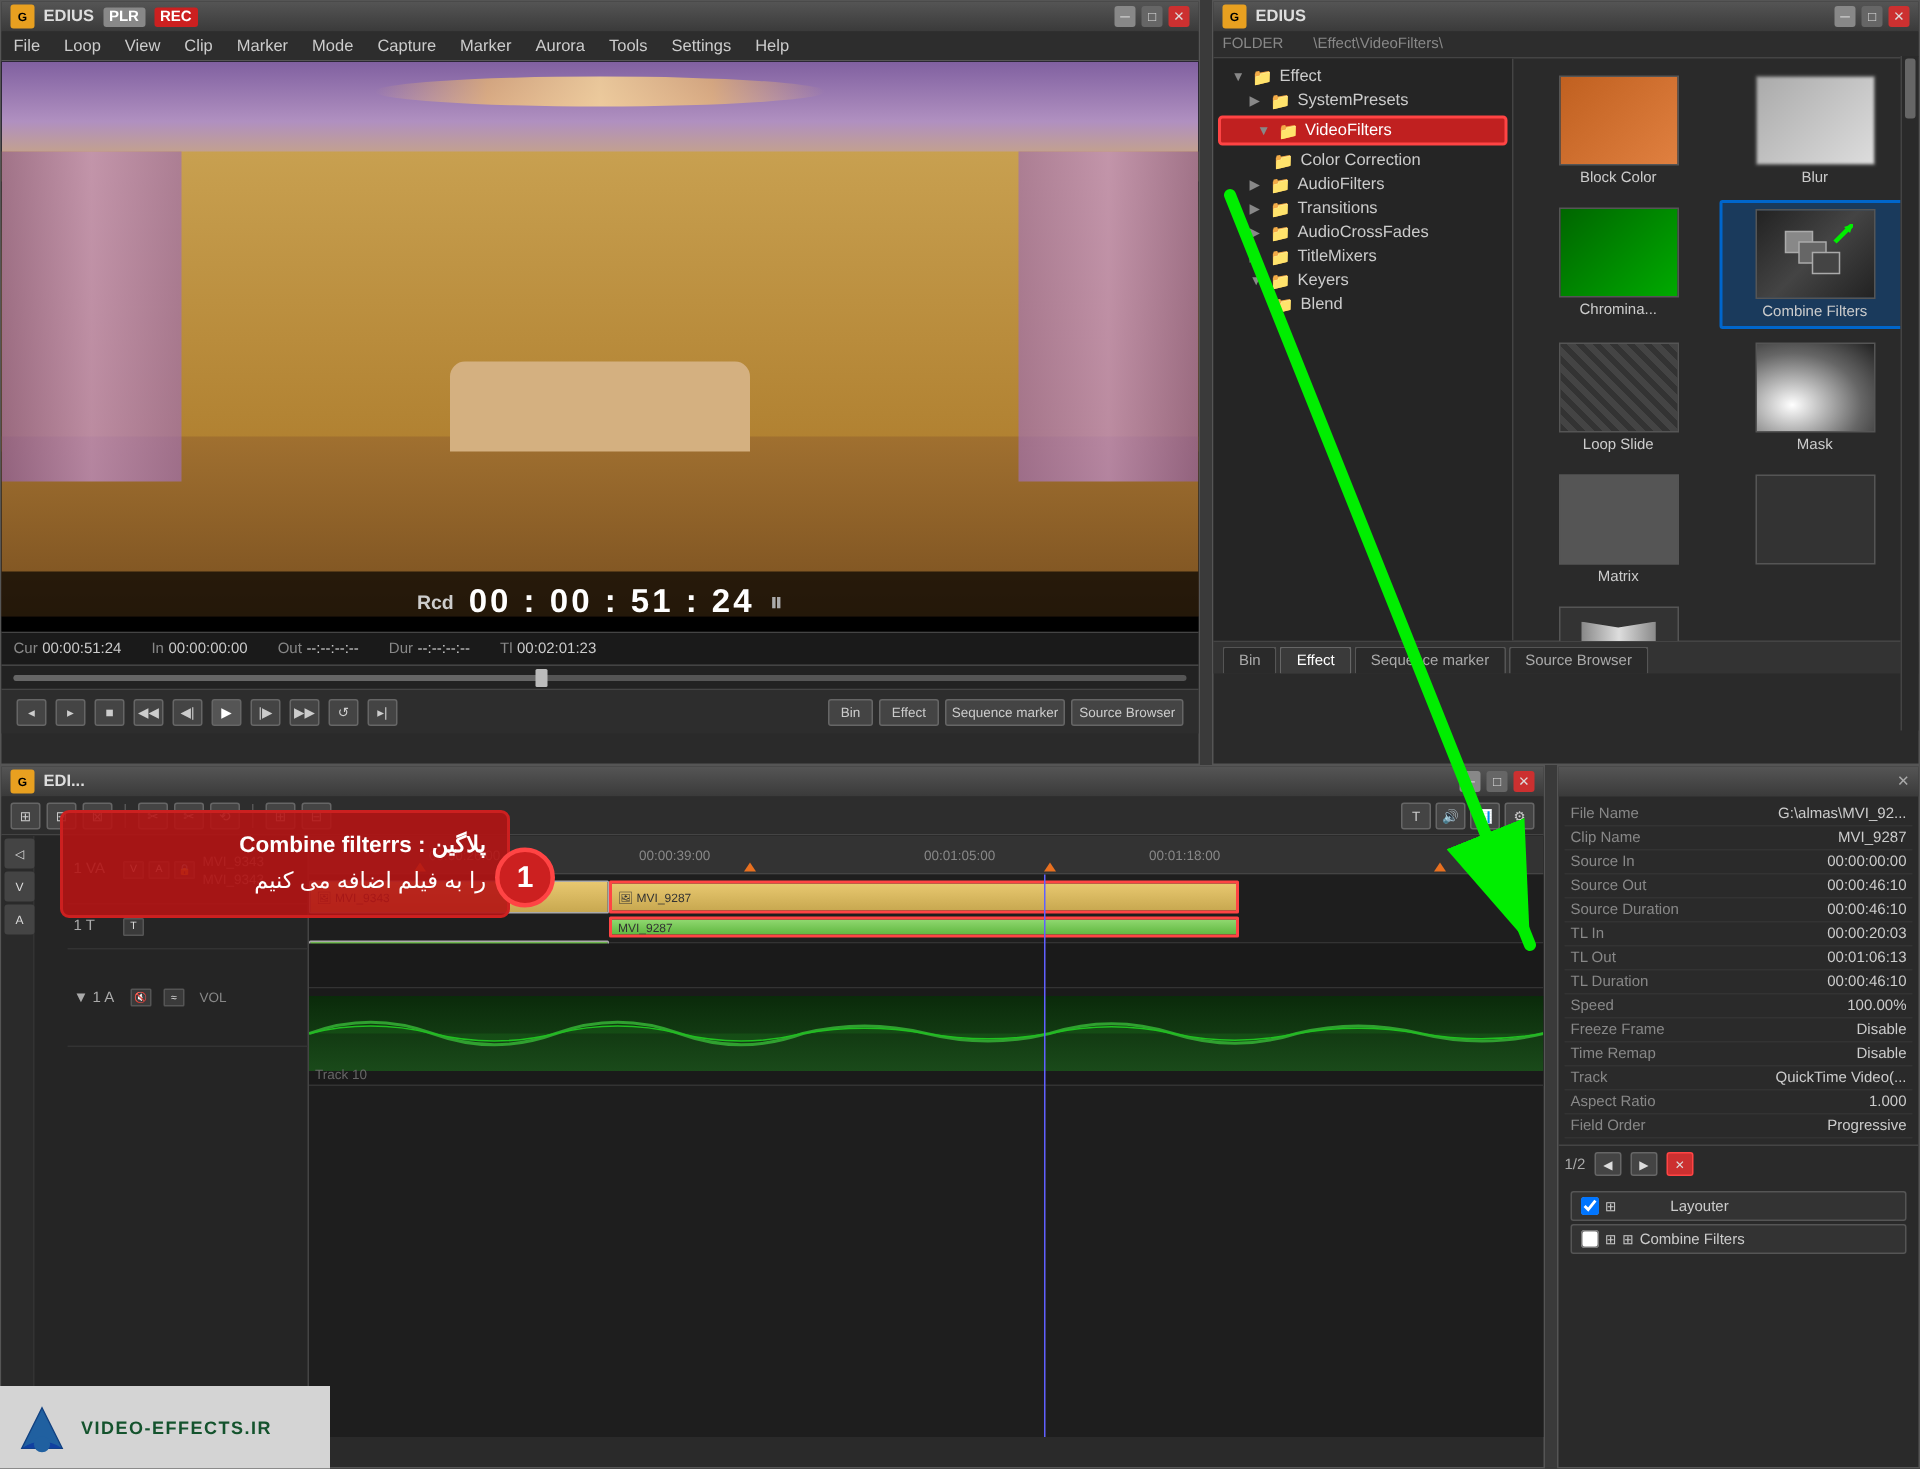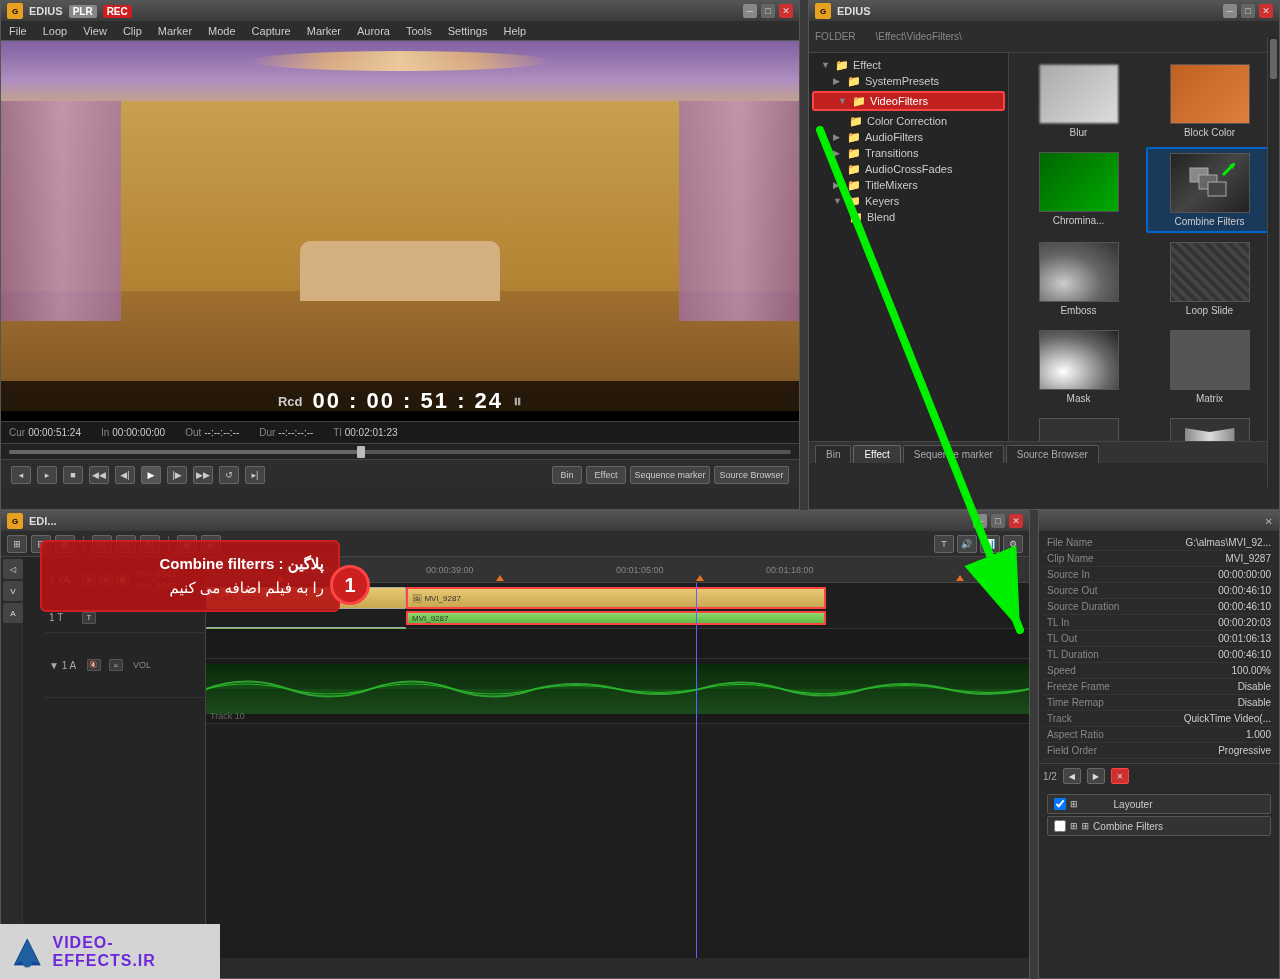--- a/index.html
+++ b/index.html
@@ -215,21 +215,21 @@
 <div class="effect-panel">
   <div class="effect-title-bar">
     <div class="title-bar-logo">G</div>
     <span class="effect-title-text">EDIUS</span>
     <div class="win-controls">
       <div class="win-btn win-min">─</div>
       <div class="win-btn win-max">□</div>
       <div class="win-btn win-close">✕</div>
     </div>
   </div>
-  <div style="display:flex;height:32px;background:#2d2d2d;border-bottom:1px solid #444;padding:0 6px;align-items:center;gap:20px;">
+  <div style="display:flex;height:18px;background:#2d2d2d;border-bottom:1px solid #444;padding:0 6px;align-items:center;gap:20px;">
     <span style="font-size:10px;color:#888;">FOLDER</span>
     <span style="font-size:10px;color:#888;">\Effect\VideoFilters\</span>
   </div>
   <div class="effect-main">
 
     <div class="effect-tree">
       <div class="tree-item">
         <span class="tree-expand">▼</span>
         <span class="tree-icon folder-icon">📁</span>
         <span>Effect</span>
@@ -275,51 +275,47 @@
       </div>
       <div class="tree-item" style="padding-left:40px;">
         <span class="tree-icon folder-icon">📁</span>
         <span>Blend</span>
       </div>
     </div>
 
     <div class="effect-grid">
 
       <div class="effect-item">
+        <div class="effect-thumb thumb-block"></div>
+        <span class="effect-name">Block Color</span>
+      </div>
+
+      <div class="effect-item">
         <div class="effect-thumb" style="background:linear-gradient(135deg,#aaa,#ddd);filter:blur(1px);"></div>
         <span class="effect-name">Blur</span>
-      </div>
-
-      <div class="effect-item">
-        <div class="effect-thumb thumb-block"></div>
-        <span class="effect-name">Block Color</span>
       </div>
 
       <div class="effect-item">
         <div class="effect-thumb thumb-chroma"></div>
         <span class="effect-name">Chromina...</span>
       </div>
 
       <div class="effect-item selected">
         <div class="effect-thumb thumb-combine">
           <svg width="50" height="40" viewBox="0 0 50 40">
             <rect x="5" y="5" width="18" height="14" fill="#888" stroke="#aaa" stroke-width="1"></rect>
             <rect x="14" y="12" width="18" height="14" fill="#666" stroke="#aaa" stroke-width="1"></rect>
             <rect x="23" y="19" width="18" height="14" fill="#444" stroke="#aaa" stroke-width="1"></rect>
             <path d="M 38 12 L 50 0" stroke="#00ee00" stroke-width="3" fill="none"></path>
             <polygon points="50,0 44,2 48,6" fill="#00ee00"></polygon>
           </svg>
         </div>
         <span class="effect-name">Combine Filters</span>
       </div>
 
-      <div class="effect-item">
-        <div class="effect-thumb thumb-emboss"></div>
-        <span class="effect-name">Emboss</span>
-      </div>
 
       <div class="effect-item">
         <div class="effect-thumb thumb-loop"></div>
         <span class="effect-name">Loop Slide</span>
       </div>
 
       <div class="effect-item">
         <div class="effect-thumb thumb-mask"></div>
         <span class="effect-name">Mask</span>
       </div>
@@ -579,14 +575,14 @@
   </defs>
   <path d="M 200 80 L 400 580" stroke="#00ee00" stroke-width="8" fill="none" marker-end="url(#arrowhead)" stroke-linecap="round"></path>
 </svg>
 
 <div class="logo-area" style="position:absolute;bottom:0;left:0;width:220px;height:55px;background:#d4d4d4;display:flex;align-items:center;gap:8px;padding:0 10px;">
   <svg class="logo-icon" viewBox="0 0 40 40" width="36" height="36">
     <path d="M 5 35 L 20 5 L 35 35 Z" fill="#2060a0" stroke="#104080" stroke-width="1"></path>
     <path d="M 5 35 Q 20 25 35 35 Z" fill="#1040a0"></path>
     <circle cx="20" cy="32" r="6" fill="#2060a0"></circle>
   </svg>
-  <span class="logo-text" style="font-size:16px;font-weight:bold;color:#6d28d9;letter-spacing:1px;">VIDEO-EFFECTS.IR</span>
+  <span class="logo-text" style="font-size:12px;font-weight:bold;color:#14532d;letter-spacing:1px;">VIDEO-EFFECTS.IR</span>
 </div>
 
 </body></html>

